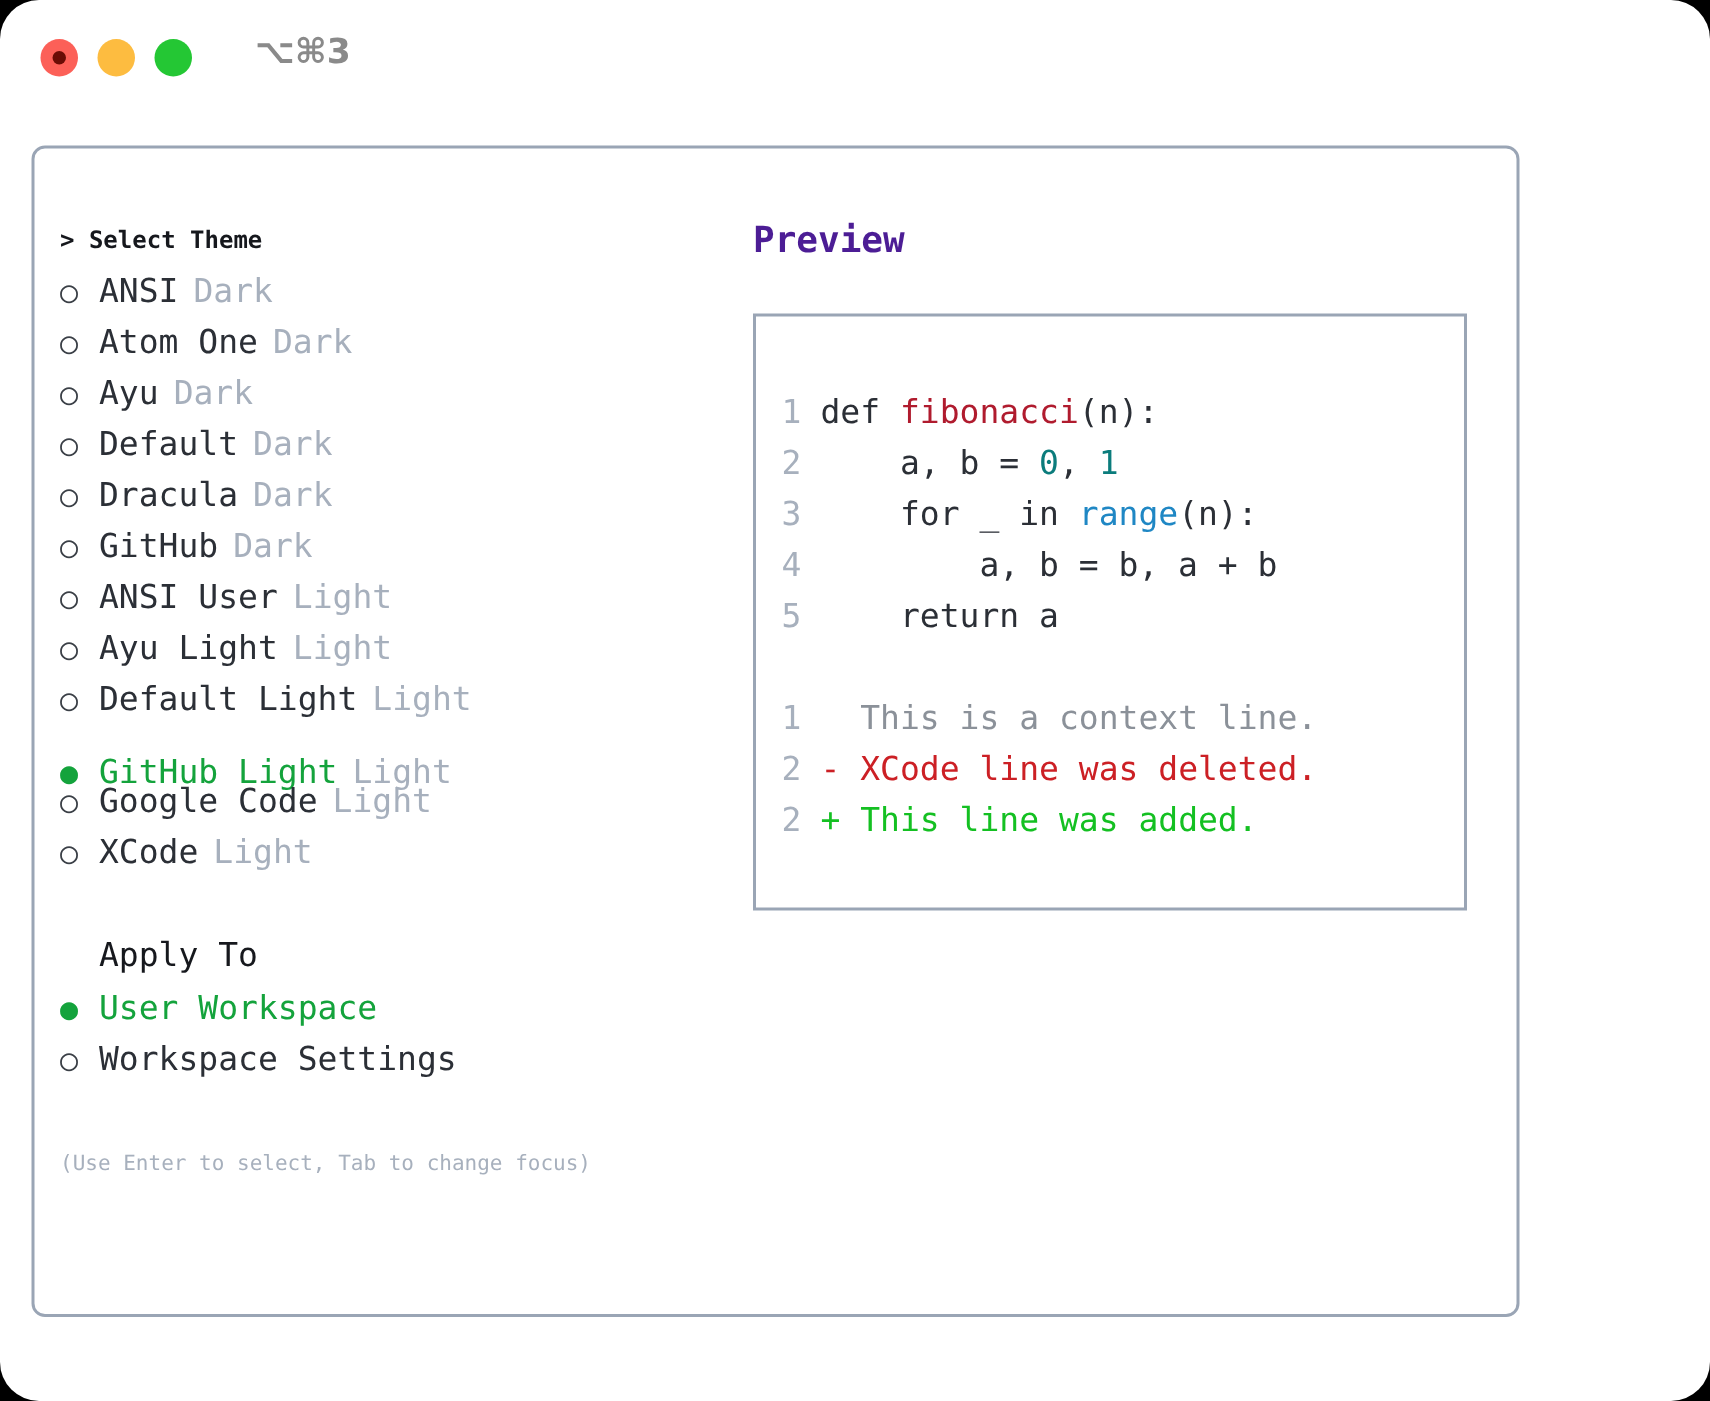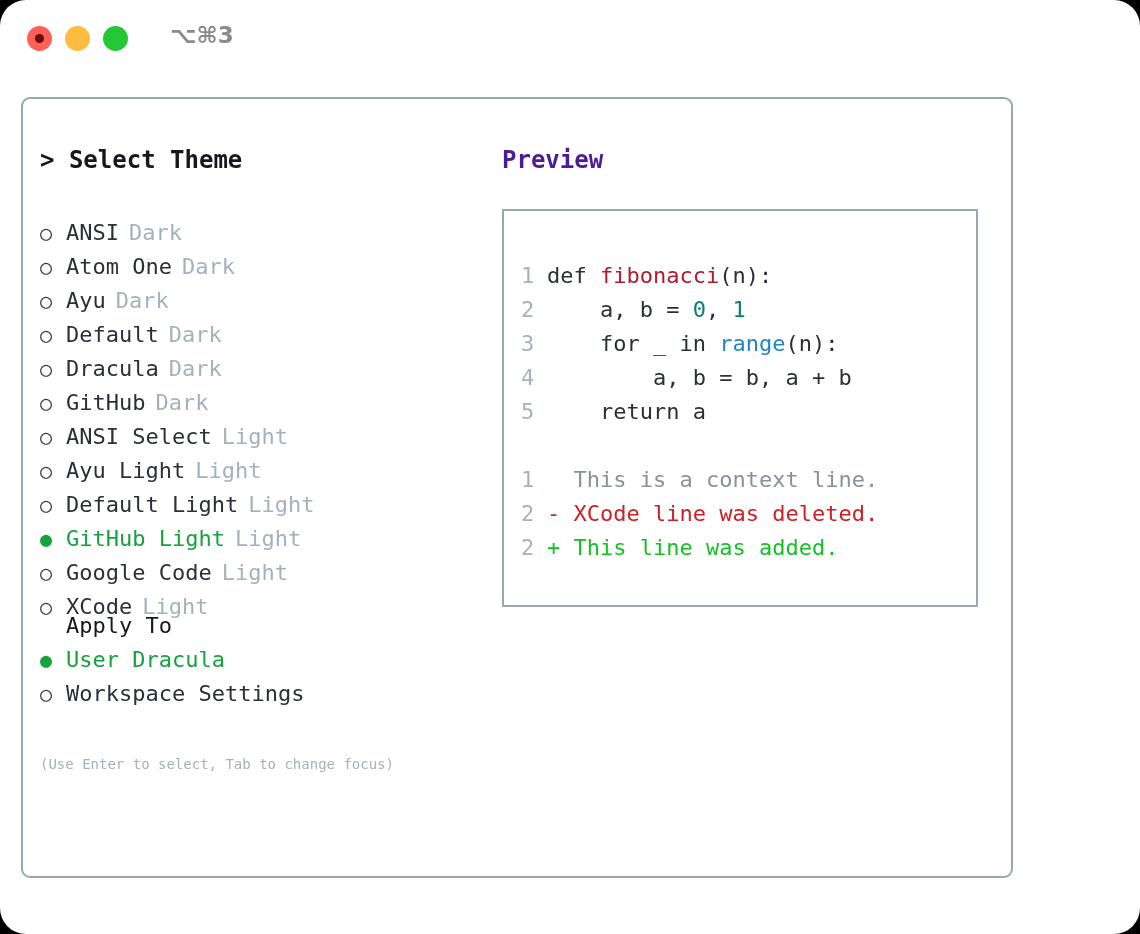--- a/index.html
+++ b/index.html
@@ -85,21 +85,21 @@
   }
 
   
   .left-col {
     position: absolute;
     left: 17px;
     top: 44px;
     width: 440px;
   }
   .theme-header {
-    font-size: 24px;
+    font-size: 16px;
     font-weight: bold;
     color: #16181d;
     white-space: pre;
     line-height: 34px;
     height: 34px;
   }
   .theme-list { margin-top: 0px; }
   .theme-row {
     display: flex;
     align-items: baseline;
@@ -109,28 +109,27 @@
     white-space: pre;
   }
   .bullet {
     width: 26px;
     flex: 0 0 26px;
     font-size: 20px;
     color: #3a3f46;
   }
   .bullet.sel { color: #14a33c; }
   .theme-name { color: #2b2f36; }
-  .theme-row.selected .theme-name { color: #14a33c; }
+  .theme-row.selected .theme-name { color: #14a33c; margin-top: 16px; }
   .theme-kind {
     color: #a7b0bd;
     margin-left: 10px;
-    margin-top: 39px;
-  }
-
-  .apply-block { margin-top: 24px; }
+  }
+
+  .apply-block { margin-top: 36px; }
   .apply-title {
     font-size: 22px;
     color: #16181d;
     line-height: 34px;
     height: 34px;
     padding-left: 26px;
     white-space: pre;
   }
   .apply-row {
     display: flex;
@@ -224,32 +223,32 @@
 
     <div class="left-col">
       <div class="theme-header">&gt; Select Theme</div>
       <div class="theme-list">
           <div class="theme-row"><span class="bullet">○</span><span class="theme-name">ANSI</span><span class="theme-kind">Dark</span></div>
           <div class="theme-row"><span class="bullet">○</span><span class="theme-name">Atom One</span><span class="theme-kind">Dark</span></div>
           <div class="theme-row"><span class="bullet">○</span><span class="theme-name">Ayu</span><span class="theme-kind">Dark</span></div>
           <div class="theme-row"><span class="bullet">○</span><span class="theme-name">Default</span><span class="theme-kind">Dark</span></div>
           <div class="theme-row"><span class="bullet">○</span><span class="theme-name">Dracula</span><span class="theme-kind">Dark</span></div>
           <div class="theme-row"><span class="bullet">○</span><span class="theme-name">GitHub</span><span class="theme-kind">Dark</span></div>
-          <div class="theme-row"><span class="bullet">○</span><span class="theme-name">ANSI Select</span><span class="theme-kind">Light</span></div>
+          <div class="theme-row"><span class="bullet">○</span><span class="theme-name">ANSI User</span><span class="theme-kind">Light</span></div>
           <div class="theme-row"><span class="bullet">○</span><span class="theme-name">Ayu Light</span><span class="theme-kind">Light</span></div>
           <div class="theme-row"><span class="bullet">○</span><span class="theme-name">Default Light</span><span class="theme-kind">Light</span></div>
           <div class="theme-row selected"><span class="bullet sel">●</span><span class="theme-name">GitHub Light</span><span class="theme-kind">Light</span></div>
           <div class="theme-row"><span class="bullet">○</span><span class="theme-name">Google Code</span><span class="theme-kind">Light</span></div>
           <div class="theme-row"><span class="bullet">○</span><span class="theme-name">XCode</span><span class="theme-kind">Light</span></div>
         </div>
 
       <div class="apply-block">
         <div class="apply-title">Apply To</div>
         <div class="apply-list">
-            <div class="apply-row selected"><span class="bullet sel">●</span><span class="label">User Dracula</span></div>
+            <div class="apply-row selected"><span class="bullet sel">●</span><span class="label">User Workspace</span></div>
             <div class="apply-row"><span class="bullet">○</span><span class="label">Workspace Settings</span></div>
           </div>
       </div>
 
       <div class="hint">(Use Enter to select, Tab to change focus)</div>
     </div>
 
     <div class="right-col">
       <div class="preview-header">Preview</div>
       <div class="preview-box">

